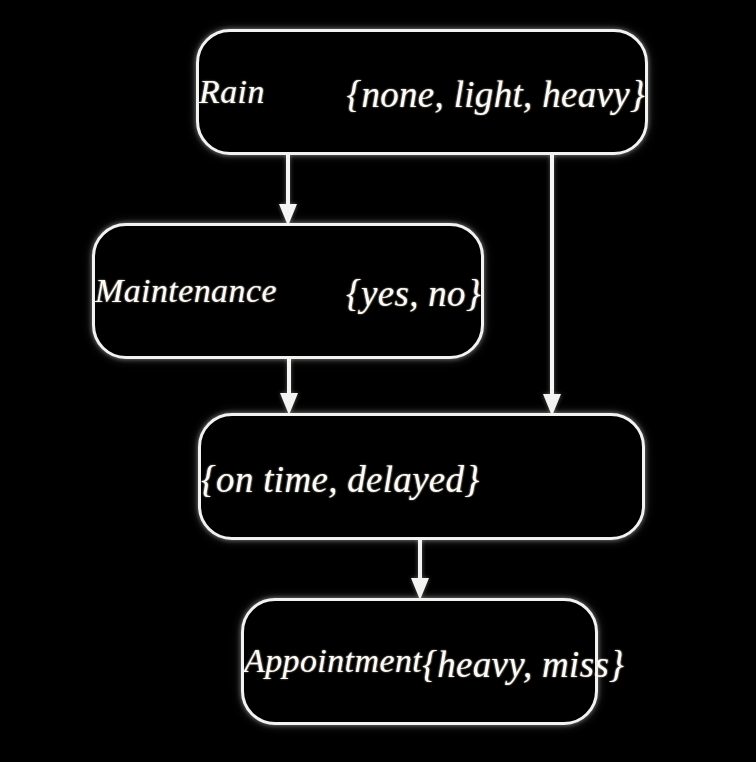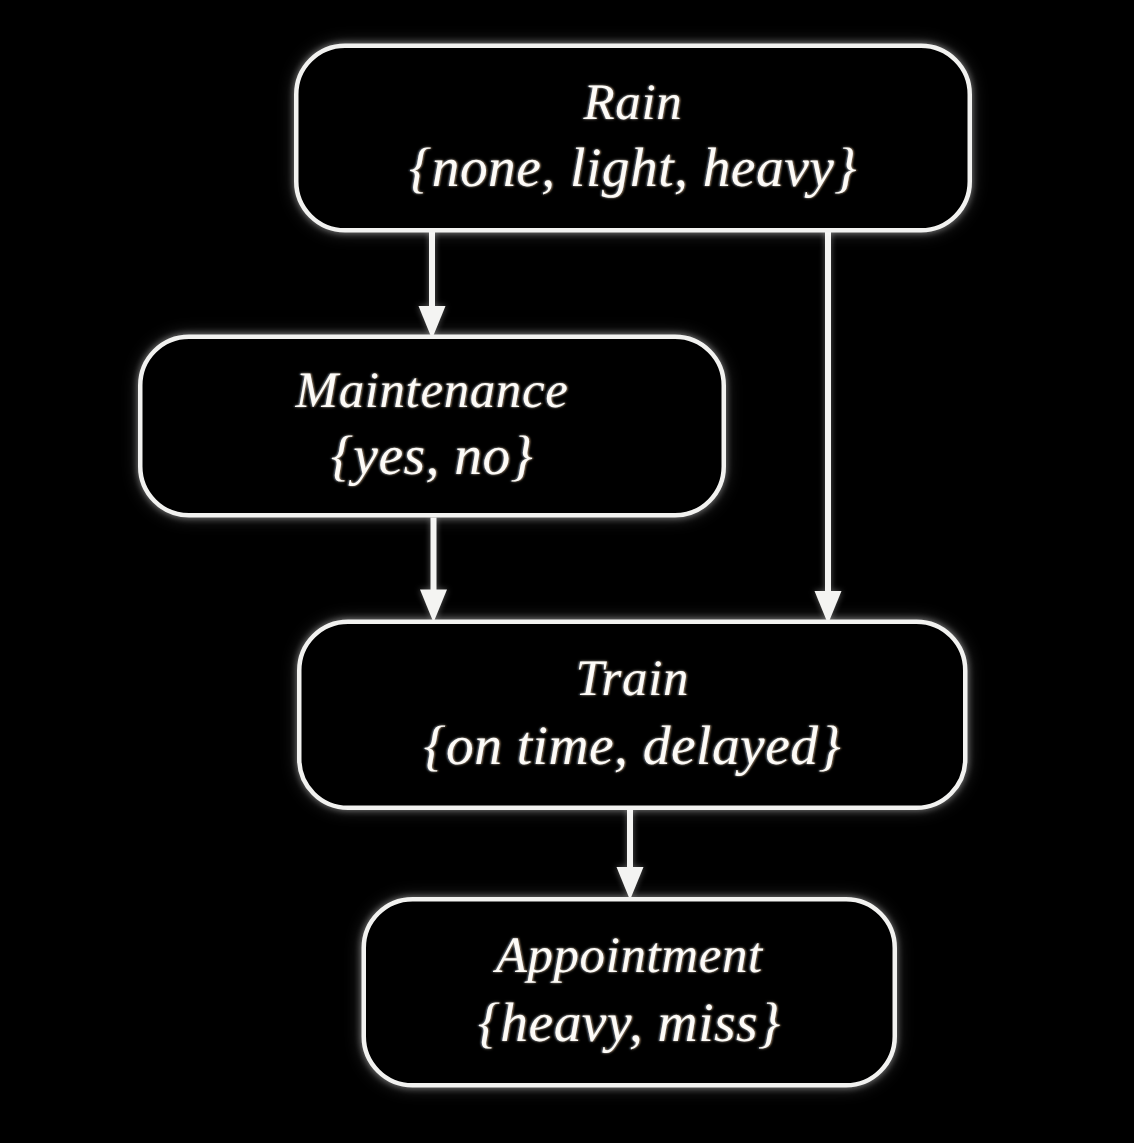--- a/index.html
+++ b/index.html
@@ -16,23 +16,23 @@
     overflow: hidden;
     font-family: "Liberation Serif", "DejaVu Serif", serif;
   }
   .node {
     position: absolute;
     box-sizing: border-box;
     background: #000000;
     border: 3px solid #f2f2f0;
     border-radius: 34px;
     display: flex;
-    flex-direction: column;
+    flex-direction: row;
     align-items: center;
-    justify-content: center;
+    justify-content: space-between;
     box-shadow: 0 0 5px rgba(255,255,255,0.45),
                 0 0 11px rgba(255,255,255,0.18);
     color: #fdfbf7;
     text-align: center;
     line-height: 1.08;
   }
   .node-label {
     font-style: italic;
     font-size: 34px;
     letter-spacing: 0.4px;
@@ -50,21 +50,21 @@
                  1px 0 1px rgba(255,190,120,0.30),
                  -1px 0 1px rgba(140,190,255,0.28);
     white-space: nowrap;
   }
   .edge {
     position: absolute;
     pointer-events: none;
     filter: drop-shadow(0 0 2px rgba(255,255,255,0.35));
   }
   #node-rain     { left: 196px; top: 29px;  width: 452px; height: 126px; }
-  #node-maint    { left: 92px;  top: 223px; width: 392px; height: 122px; }
+  #node-maint    { left: 92px;  top: 223px; width: 392px; height: 136px; }
   #node-train    { left: 198px; top: 413px; width: 447px; height: 127px; }
   #node-appt     { left: 241px; top: 598px; width: 357px; height: 127px; font-family: Liberation Serif, serif; }
 </style>
 </head>
 <body>
 
 <div id="canvas">
 
   <svg class="edge" id="edge-rain-maint" style="left:262px; top:152px; width:52px; height:76px;" width="52" height="76" viewBox="0 0 52 76">
     <line x1="26" y1="2" x2="26" y2="54" stroke="#f4f4f2" stroke-width="4"></line>
@@ -90,21 +90,20 @@
     <div class="node-label">Rain</div>
     <div class="node-states">{none, light, heavy}</div>
   </div>
 
   <div class="node" id="node-maint">
     <div class="node-label">Maintenance</div>
     <div class="node-states">{yes, no}</div>
   </div>
 
   <div class="node" id="node-train">
-    <div class="node-label">Train</div>
     <div class="node-states">{on time, delayed}</div>
   </div>
 
   <div class="node" id="node-appt">
     <div class="node-label">Appointment</div>
     <div class="node-states">{heavy, miss}</div>
   </div>
 
 </div>
 

